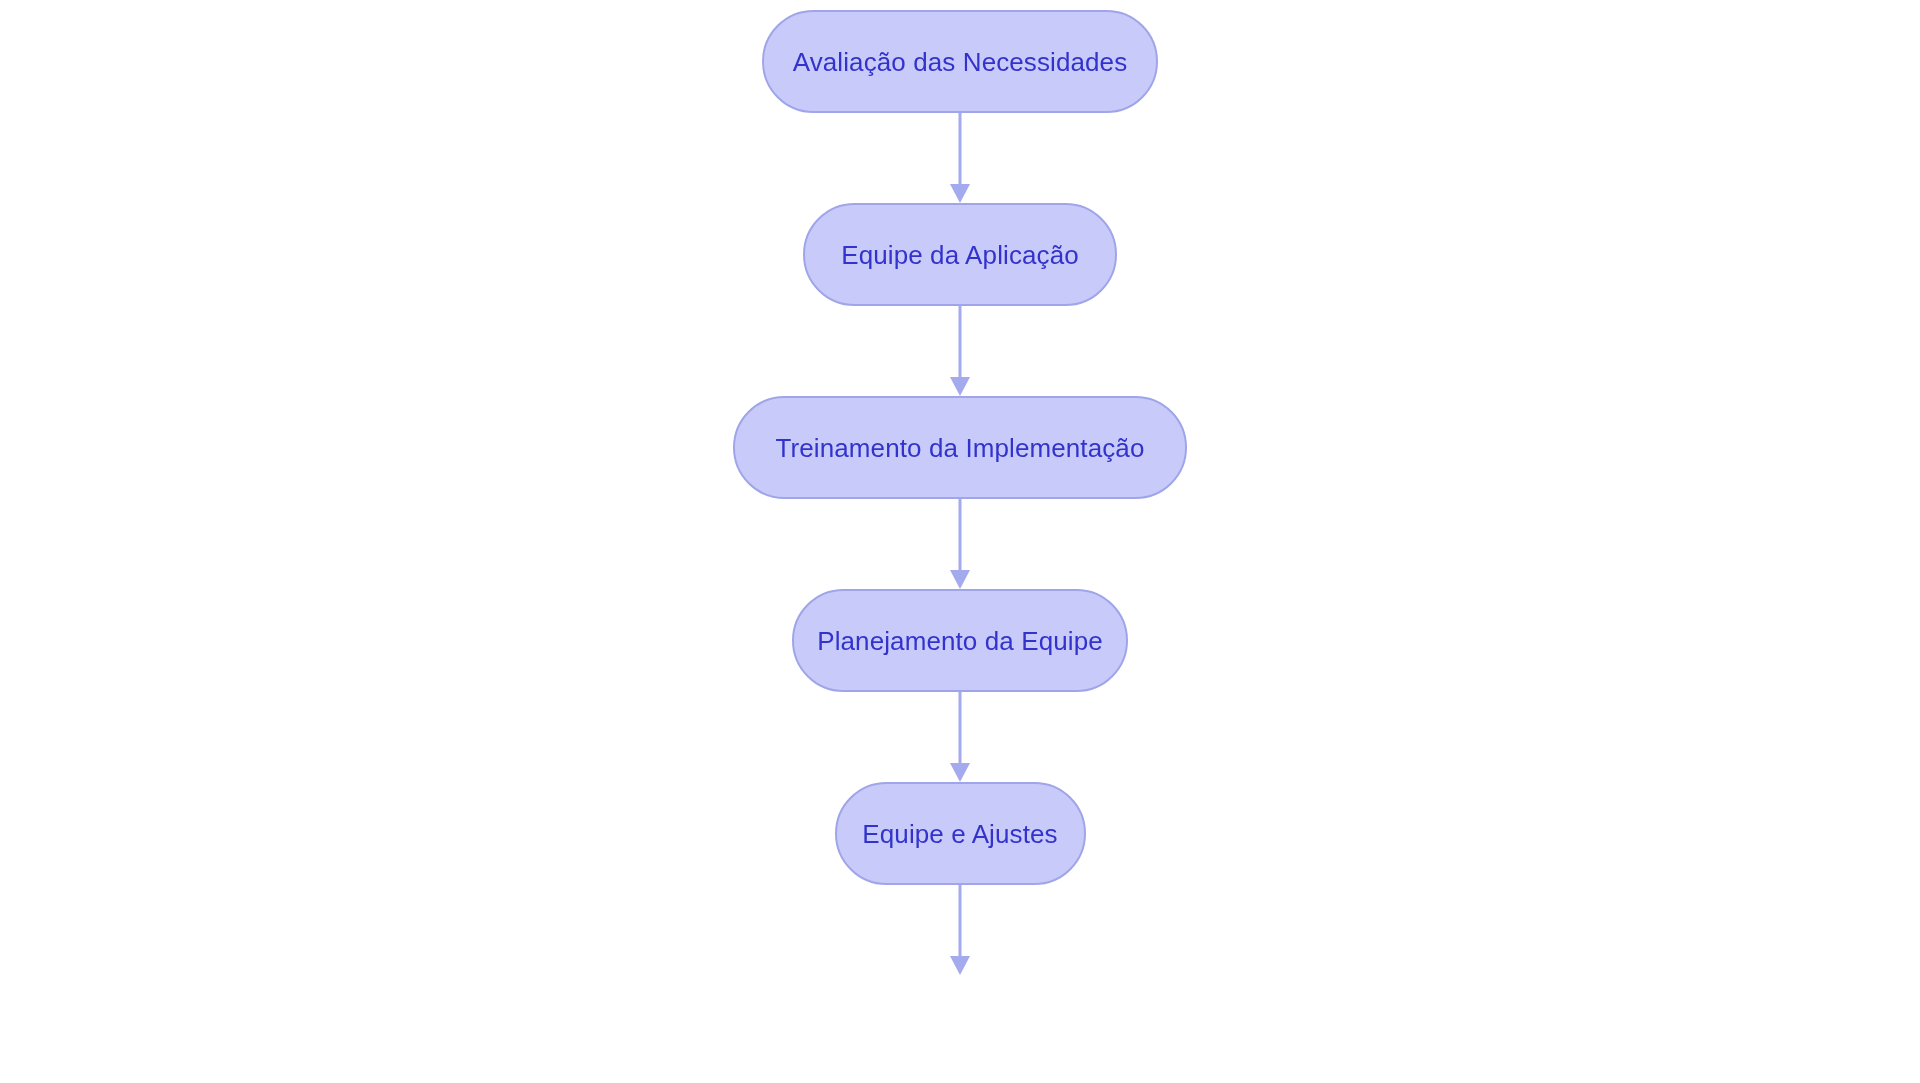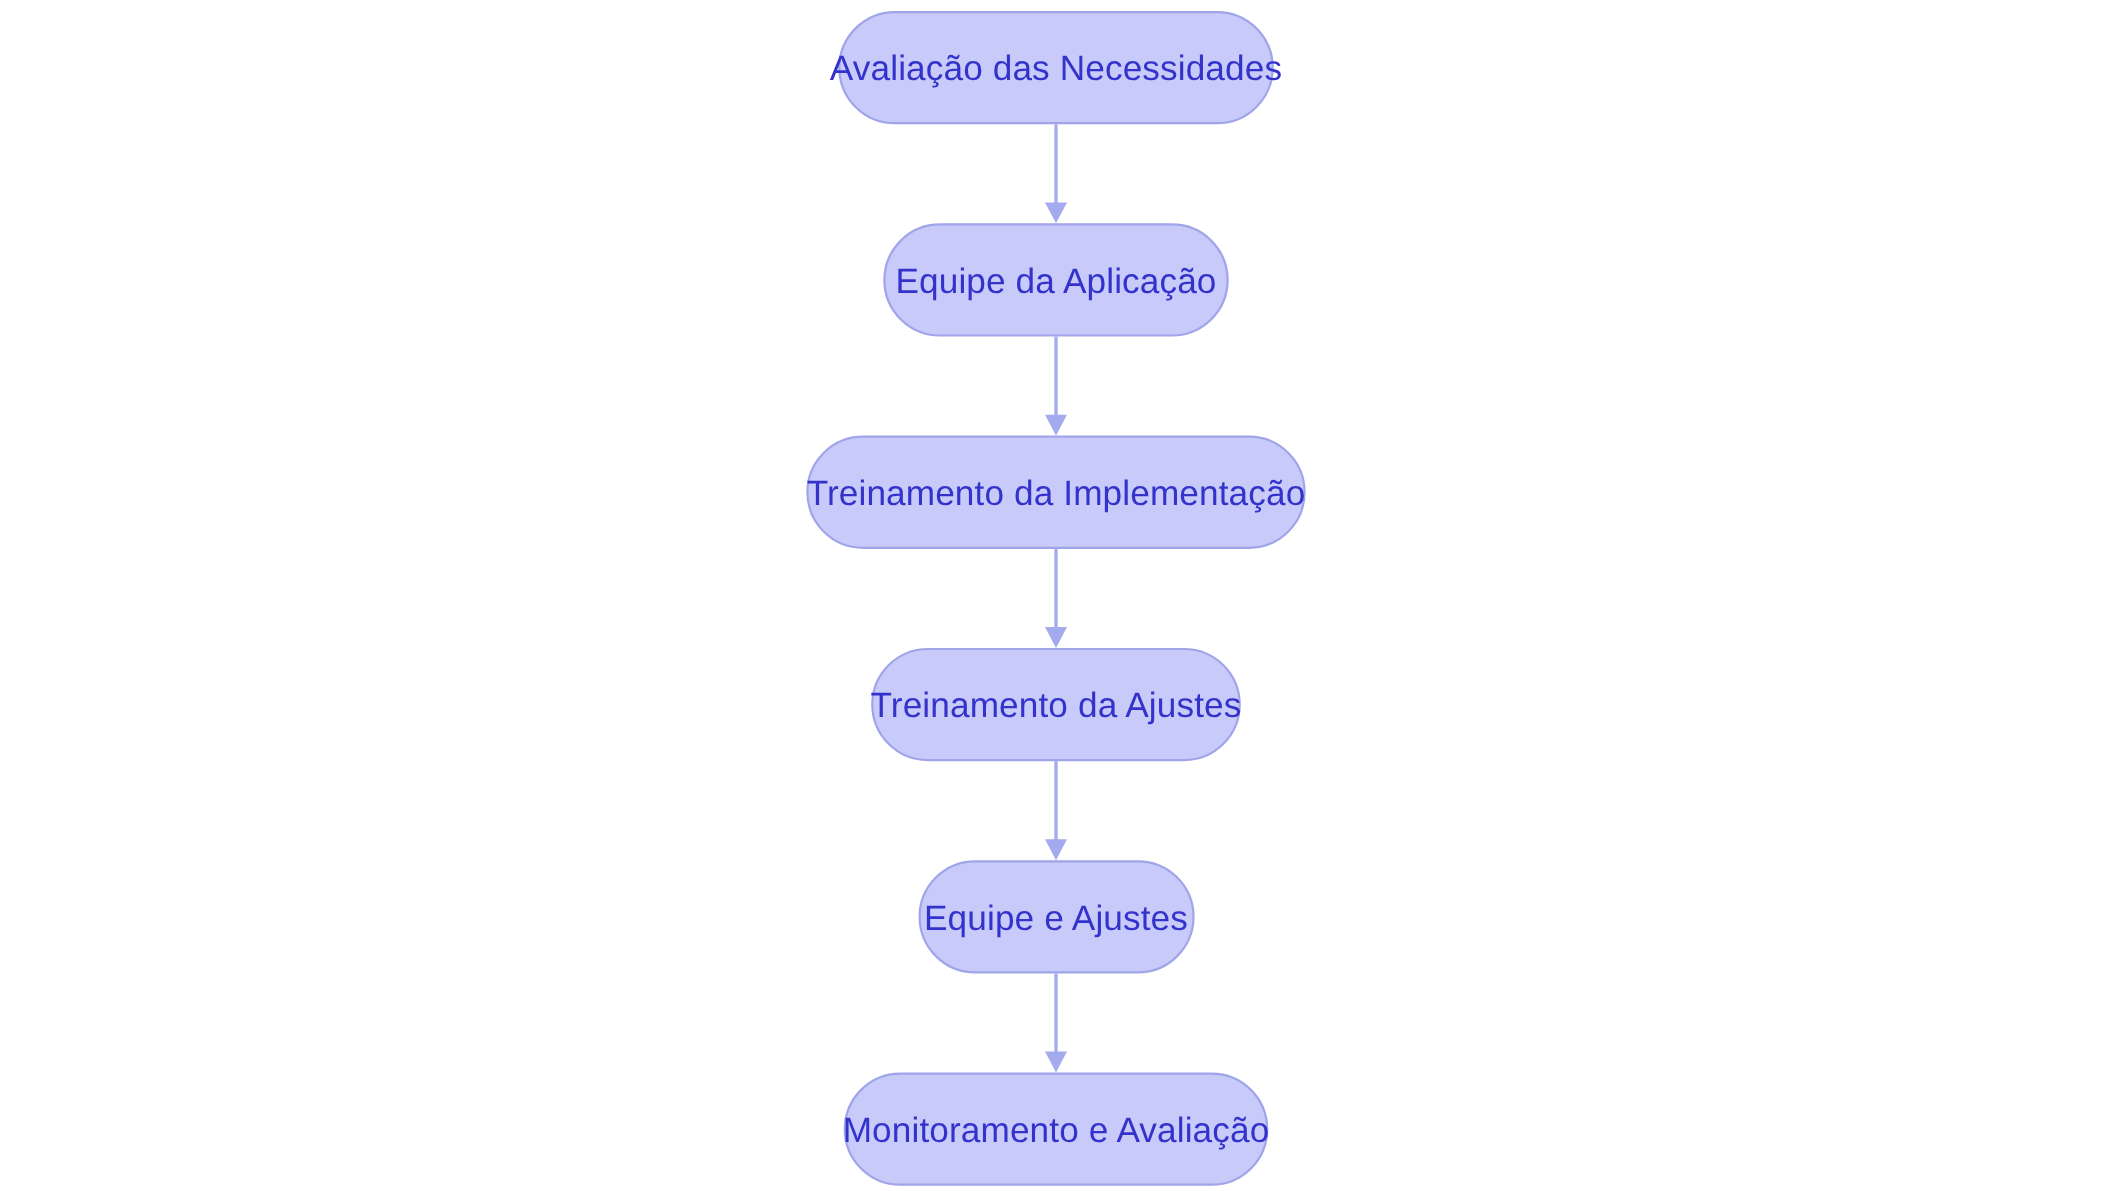--- a/index.html
+++ b/index.html
@@ -41,21 +41,21 @@
     background: #C8CBFA;
     border-radius: 9999px;
     display: flex;
     align-items: center;
     justify-content: center;
     flex: 0 0 auto;
   }
   .node-label {
     color: #3333CC;
     font-family: "Liberation Sans", sans-serif;
-    font-size: 32px;
+    font-size: 26px;
     font-weight: 400;
     line-height: 1;
     letter-spacing: 0.1px;
     white-space: nowrap;
     text-align: center;
   }
 
   
   .node-w1 { width: 396px; }
   .node-w2 { width: 314px; }
@@ -123,35 +123,32 @@
     <div class="node node-w3">
       <span class="node-label">Treinamento da Implementação</span>
     </div>
 
     <div class="connector">
       <div class="shaft"></div>
       <div class="arrow-head"></div>
     </div>
 
     <div class="node node-w4">
-      <span class="node-label">Treinamento da Ajustes</span>
+      <span class="node-label">Planejamento da Equipe</span>
     </div>
 
     <div class="connector">
       <div class="shaft"></div>
       <div class="arrow-head"></div>
     </div>
 
     <div class="node node-w5">
       <span class="node-label">Equipe e Ajustes</span>
     </div>
 
     <div class="connector">
       <div class="shaft"></div>
       <div class="arrow-head"></div>
     </div>
 
-    <div class="node node-w6">
-      <span class="node-label">Monitoramento e Avaliação</span>
-    </div>
 
   </div>
 </div>
 
 </body></html>

